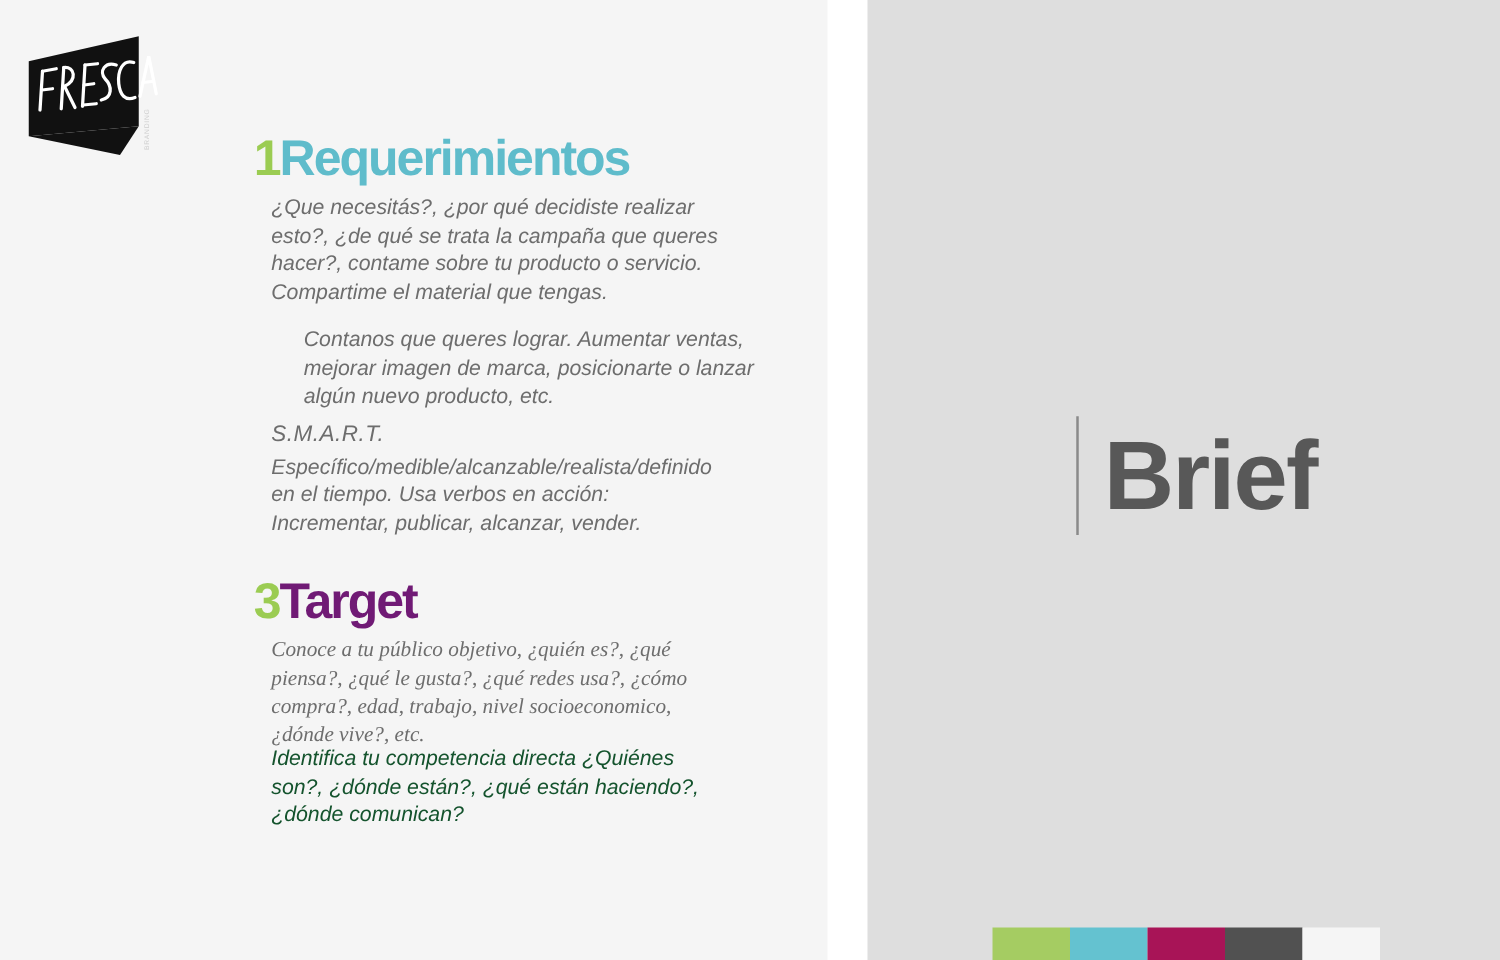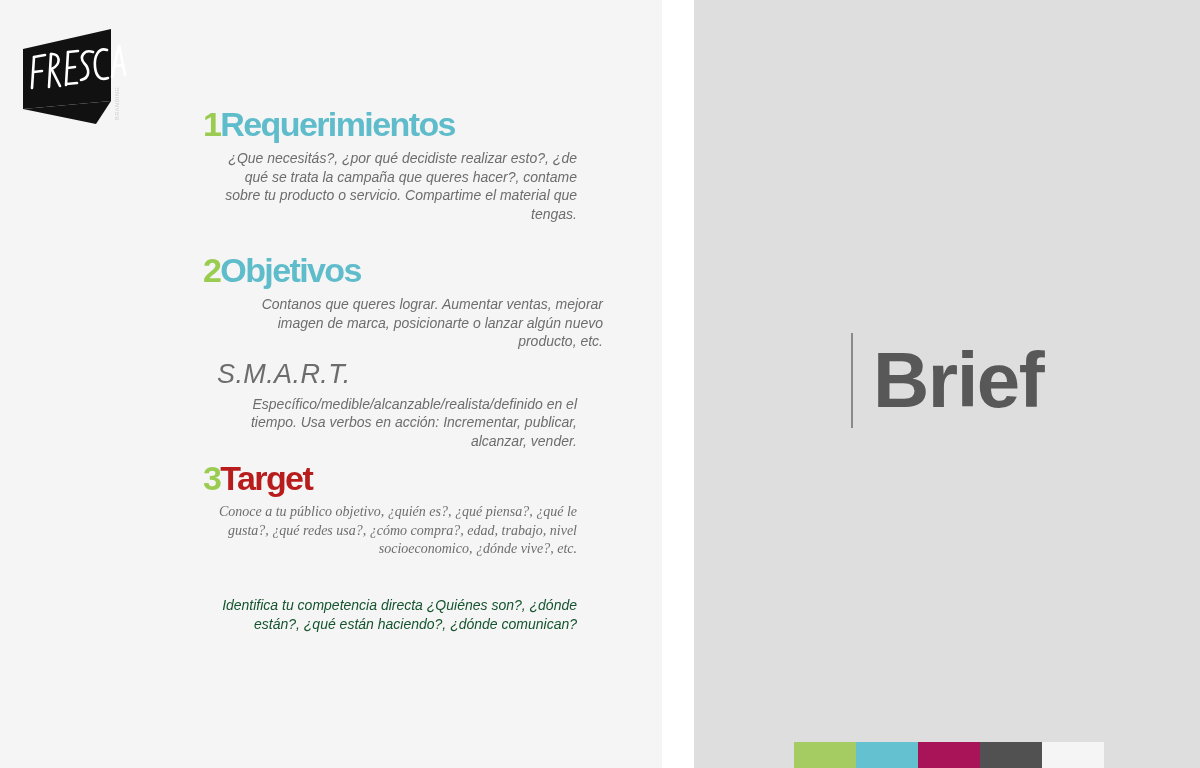--- a/index.html
+++ b/index.html
@@ -38,46 +38,45 @@
     height: 108px;
   }
   #logo svg { display: block; }
 
   
   .section { position: absolute; left: 203px; width: 400px; }
 
   .sec-heading {
     font-family: "Liberation Sans", sans-serif;
     font-weight: bold;
-    font-size: 34px;
+    font-size: 40px;
     line-height: 1.0;
     letter-spacing: -1.6px;
     white-space: nowrap;
   }
   .sec-num   { color: #9bcc52; }
   .sec-title { color: #5fbccb; }
 
   .sec-body {
     margin-top: 8px;
     margin-left: 14px;
     font-family: "Liberation Sans", sans-serif;
     font-style: italic;
-    font-size: 14px;
+    font-size: 17px;
     line-height: 1.33;
     color: #6d6d6d;
     width: 360px;
-    text-align: right;
   }
 
   .smart-label {
     margin-top: 9px;
     margin-left: 14px;
     font-family: "Liberation Sans", sans-serif;
     font-style: italic;
-    font-size: 27px;
+    font-size: 18px;
     letter-spacing: 0.4px;
     color: #6d6d6d;
     line-height: 1.1;
   }
 
   #section-1 { top: 107px; }
   #section-2 { top: 253px; }
   #section-3 { top: 461px; }
   #section-4 { top: 588px; }
 
@@ -86,21 +85,21 @@
     position: absolute;
     left: 694px;
     top: 0;
     width: 506px;
     height: 768px;
     background: #dedede;
   }
 
   #brief-block {
     position: absolute;
-    left: 157px;
+    left: 167px;
     top: 333px;
     display: flex;
     align-items: center;
     justify-content: center;
   }
   #brief-rule {
     width: 2px;
     height: 95px;
     background: #8a8a8a;
     margin-right: 20px;
@@ -167,31 +166,28 @@
     </div>
 
     <div class="section" id="section-1">
       <div class="sec-heading">
         <span class="sec-num" style="color: rgb(155, 204, 82);">1</span><span class="sec-title" style="color: rgb(95, 188, 203);">Requerimientos</span>
       </div>
       <div class="sec-body" style="color: rgb(109, 109, 109);">¿Que necesitás?, ¿por qué decidiste realizar esto?, ¿de qué se trata la campaña que queres hacer?, contame sobre tu producto o servicio. Compartime el material que tengas.</div>
     </div>
 
     <div class="section" id="section-2">
-      <div class="sec-heading">
-        <span class="sec-num" style="color: rgb(155, 204, 82);">2</span><span class="sec-title" style="color: rgb(95, 188, 203);">Objetivos</span>
-      </div>
       <div class="sec-body" style="color: rgb(109, 109, 109); margin-left: 40px;">Contanos que queres lograr. Aumentar ventas, mejorar imagen de marca, posicionarte o lanzar algún nuevo producto, etc.</div>
       <div class="smart-label" style="color: rgb(109, 109, 109);">S.M.A.R.T.</div>
       <div class="sec-body" style="margin-top: 5px; color: rgb(109, 109, 109); font-style: italic;">Específico/medible/alcanzable/realista/definido en el tiempo. Usa verbos en acción: Incrementar, publicar, alcanzar, vender.</div>
     </div>
 
     <div class="section" id="section-3">
       <div class="sec-heading">
-        <span class="sec-num" style="color: rgb(155, 204, 82);">3</span><span class="sec-title" style="color: #b91c1c;">Target</span>
+        <span class="sec-num" style="color: rgb(155, 204, 82);">3</span><span class="sec-title" style="color: #701a75;">Target</span>
       </div>
       <div class="sec-body" style="color: rgb(109, 109, 109); font-family: Liberation Serif, serif;">Conoce a tu público objetivo, ¿quién es?, ¿qué piensa?, ¿qué le gusta?, ¿qué redes usa?, ¿cómo compra?, edad, trabajo, nivel socioeconomico, ¿dónde vive?, etc.</div>
     </div>
 
     <div class="section" id="section-4">
       <div class="sec-body" style="color: #14532d; margin-left: 14px;">Identifica tu competencia directa ¿Quiénes son?, ¿dónde están?, ¿qué están haciendo?, ¿dónde comunican?</div>
     </div>
 
   </div>
 

